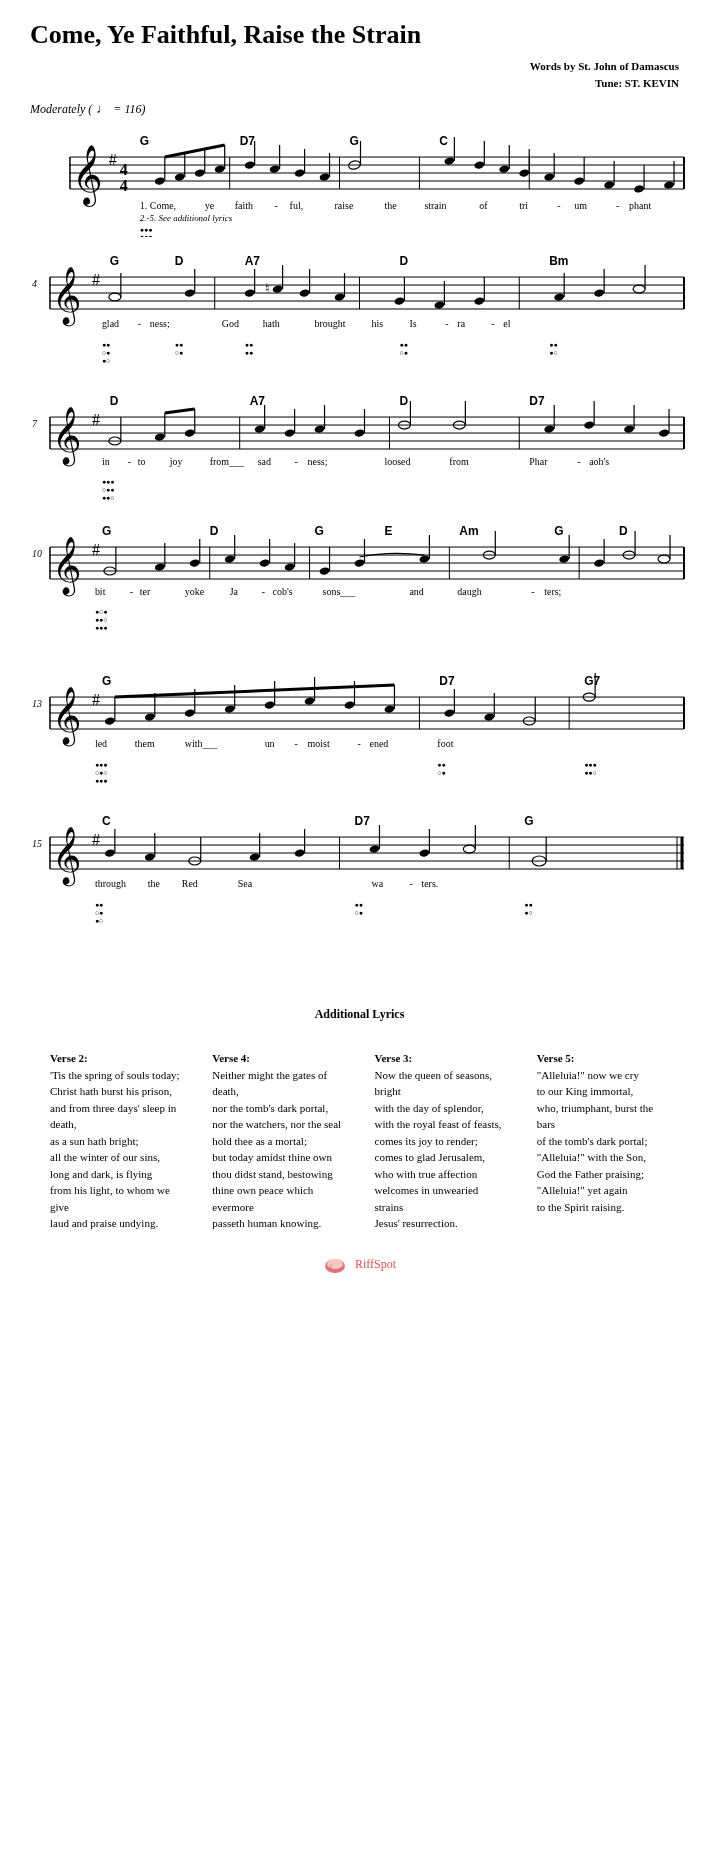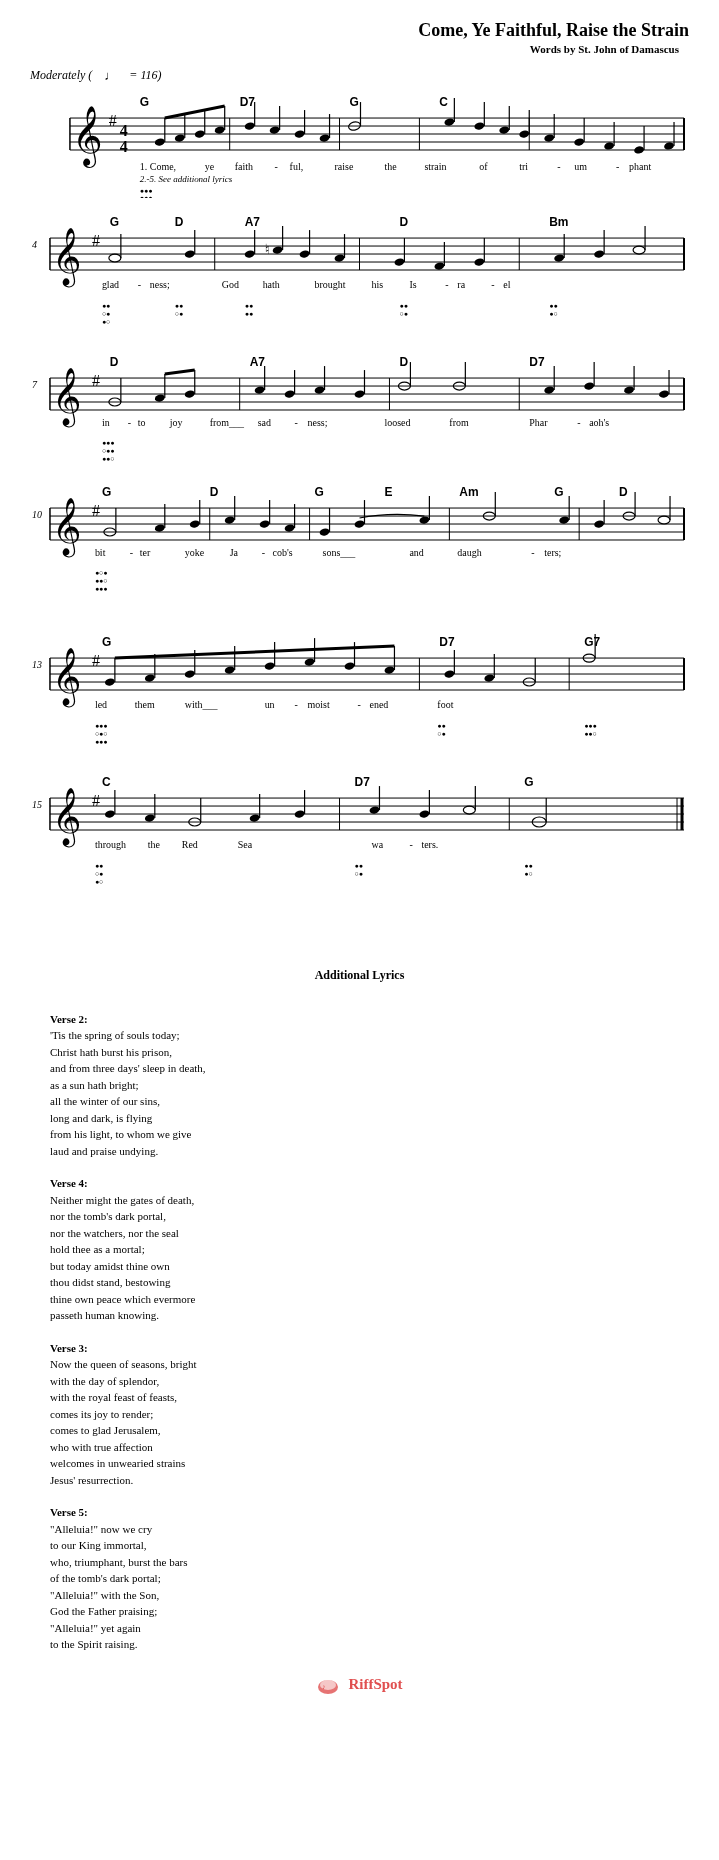--- a/index.html
+++ b/index.html
@@ -9,99 +9,101 @@
       width: 719px;
       min-height: 1860px;
       position: relative;
       overflow-x: hidden;
     }
     .page {
       width: 719px;
       padding: 20px 30px 40px 30px;
     }
     .title {
-      text-align: right;
-      font-size: 18px;
+      text-align: left;
+      font-size: 26px;
       font-weight: bold;
+      margin-bottom: 8px;
       font-family: 'Times New Roman', Times, serif;
     }
     .attribution {
       text-align: right;
       font-size: 11px;
       line-height: 1.5;
       margin-bottom: 10px;
       padding-right: 10px;
       font-weight: bold;
     }
     .score-section {
       margin-bottom: 10px;
       position: relative;
     }
     .tempo-marking {
       font-size: 12px;
       font-style: italic;
-      margin-bottom: 4px;
+      margin-bottom: 10px;
       display: flex;
       align-items: center;
-      gap: 12px;
+      gap: 4px;
     }
     
     .staff-svg {
       width: 100%;
       display: block;
     }
     
     .additional-lyrics {
       margin-top: 30px;
       padding: 0 20px;
     }
     .additional-title {
       text-align: center;
       font-weight: bold;
       font-size: 12px;
       margin-bottom: 12px;
     }
     .verses-grid {
       display: grid;
-      grid-template-columns: 1fr;
-      gap: 16px 30px;
+      grid-template-columns: 1fr 1fr 1fr 1fr;
+      gap: 28px 30px;
       margin-top: 28px;
     }
     .verse {
       font-size: 11px;
       line-height: 1.5;
     }
     .verse-title {
       font-weight: bold;
       font-size: 11px;
     }
     .riffspot-logo {
       text-align: center;
       margin-top: 20px;
       font-size: 16px;
       color: #e05050;
     }
     .riffspot-logo span {
       color: #e05050;
-      font-weight: bold;
-      font-size: 15px;
+      font-weight: normal;
+      font-size: 12px;
     }
     .spacer-section {
       height: 20px;
     }
   </style>
 </head>
 <body>
 
 <div class="page">
 
   <h1 class="title">Come, Ye Faithful, Raise the Strain</h1>
 
   <div class="attribution">
     <div>Words by St. John of Damascus</div>
+    <div>Tune: ST. KEVIN</div>
   </div>
 
   <div class="score-section">
     <div class="tempo-marking">
       <span>Moderately (</span>
       <span style="font-size:13px;">♩</span>
       <span>= 116)</span>
     </div>
     <svg class="staff-svg" viewBox="0 0 660 110" height="110">
 

